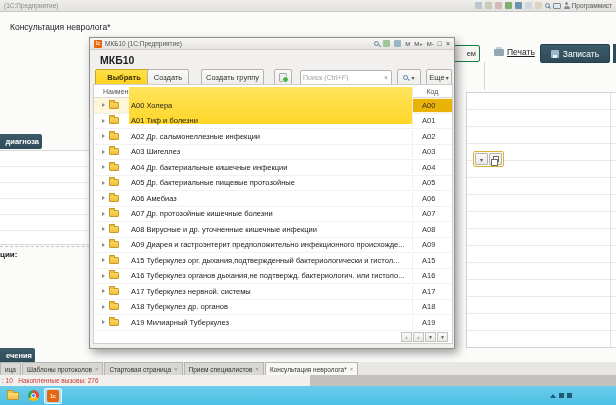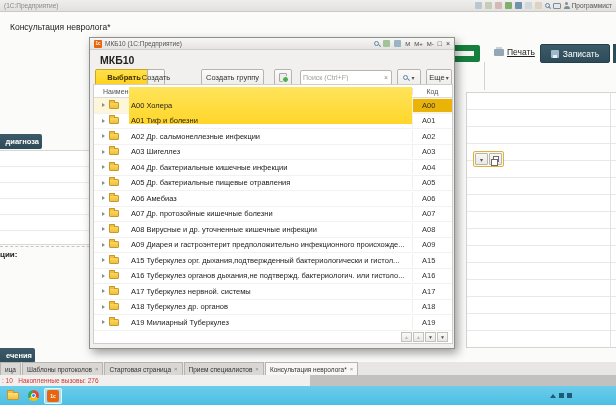--- a/index.html
+++ b/index.html
@@ -19,21 +19,21 @@
   .person { position:relative; width:6px; height:7px; }
   .person::before { content:""; position:absolute; left:1.5px; top:0; width:3px; height:3px; border-radius:50%; background:#7d8e99; }
   .person::after { content:""; position:absolute; left:0; bottom:0; width:6px; height:3px; border-radius:3px 3px 0 0; background:#7d8e99; }
   .monitor { position:relative; width:8px; height:6px; border:1px solid #8a8a88; background:#ddeaf3; border-radius:1px; }
   .magnifier { position:relative; width:5px; height:5px; border:1.3px solid #5f84a8; border-radius:50%; }
   .magnifier::after { content:""; position:absolute; width:3px; height:1.3px; background:#5f84a8; right:-2.6px; bottom:-1px; transform:rotate(45deg); }
 
   
   .form-title { position:absolute; left:10px; top:22px; font-size:8.5px; color:#1c1c1c; }
   .partial-btn { position:absolute; left:440px; top:45px; width:40px; height:17px; background:#f6f5f3;
-    border:6px solid #15803d; border-radius:2px; font-size:7.5px; color:#333; text-align:right; padding:3px 3px 0 0; overflow:hidden; }
+    border:1px solid #15803d; border-radius:2px; font-size:7.5px; color:#333; text-align:right; padding:3px 3px 0 0; overflow:hidden; }
   .vline { position:absolute; left:484px; top:62px; width:1px; height:28px; background:#d4d3d1; }
   .print-link { position:absolute; left:494px; top:47px; display:flex; align-items:center; gap:3px; cursor:pointer; }
   .print-link span { font-size:8.5px; color:#1f1f1f; text-decoration:underline; }
   .printer { position:relative; width:10px; height:7px; background:#93a7b6; border-radius:1px; }
   .printer::before { content:""; position:absolute; top:-2px; left:2px; width:6px; height:2px; background:#c7d2da; }
   .save-btn { position:absolute; left:540px; top:44px; width:70px; height:19px; background:linear-gradient(#3c5a68,#2e4b59);
     border:1px solid #24404d; border-radius:2px; color:#fff; font-size:8.5px; display:flex; align-items:center; justify-content:center; gap:4px; }
   .disk { position:relative; width:8px; height:8px; background:#9db8cc; border-radius:1px; }
   .disk::before { content:""; position:absolute; bottom:0; left:2px; width:4px; height:3px; background:#e9eff3; }
   .btn-sliver { position:absolute; left:613px; top:44px; width:3px; height:19px; background:#2e4b59; }
@@ -69,21 +69,21 @@
   .dlg-controls { margin-left:auto; display:flex; align-items:center; gap:4px; }
   .dlg-controls .tbi { width:7px; height:7px; border-radius:1px; }
   .fontc { font-size:6px; color:#444; }
   .wbtn { font-size:7px; color:#333; }
   .dlg-heading { position:absolute; left:10px; top:16px; font-size:10.5px; font-weight:bold; color:#222; }
 
   .dlg-toolbar { position:absolute; left:0; top:29px; right:0; height:22px; }
   .tb { position:absolute; top:2px; height:17px; border-radius:2px; font-size:7.5px; color:#333;
     display:flex; align-items:center; justify-content:center; background:linear-gradient(#fbfaf8,#ededea); border:1px solid #b5b4b2; }
   .tb-select { left:5px; width:58px; background:linear-gradient(#ffe14d,#ffd11a); border-color:#c8a61d; color:#3a3000; font-weight:bold; }
-  .tb-create { left:57px; width:18px; }
+  .tb-create { left:57px; width:42px; }
   .tb-group { left:111px; width:63px; }
   .tb-copy { left:184px; width:18px; }
   .newdoc { position:relative; width:8px; height:9px; background:#efeeec; border:1px solid #a9a8a5; border-radius:1px; }
   .newdoc::after { content:""; position:absolute; right:-3px; bottom:-2px; width:5px; height:5px; border-radius:50%; background:#4caf50; border:1px solid #fff; }
   .tb-search { left:210px; width:92px; top:3px; height:15px; background:#fff; border:1px solid #b5b4b2; border-radius:2px;
     display:flex; align-items:center; }
   .tb-search input { flex:1; min-width:0; border:none; outline:none; font-size:7px; color:#333; padding:0 2px;
     font-family:"Liberation Sans", sans-serif; background:transparent; }
   .tb-search input::placeholder { color:#a0a09e; }
   .search-clear { font-size:7px; color:#8a8a88; padding:0 3px; }
@@ -275,21 +275,21 @@
             <span class="folder-icon"></span>
           </span>
           <span class="cell-name">A04 Др. бактериальные кишечные инфекции</span>
           <span class="cell-code">A04</span>
         </div>
         <div class="row">
           <span class="cell-tree">
             <span class="expand-arrow"></span>
             <span class="folder-icon"></span>
           </span>
-          <span class="cell-name">A05 Др. бактериальные пищевые отравления</span>
+          <span class="cell-name">A05 Др. бактериальные пищевые протозойные</span>
           <span class="cell-code">A05</span>
         </div>
         <div class="row">
           <span class="cell-tree">
             <span class="expand-arrow"></span>
             <span class="folder-icon"></span>
           </span>
           <span class="cell-name">A06 Амебиаз</span>
           <span class="cell-code">A06</span>
         </div>

